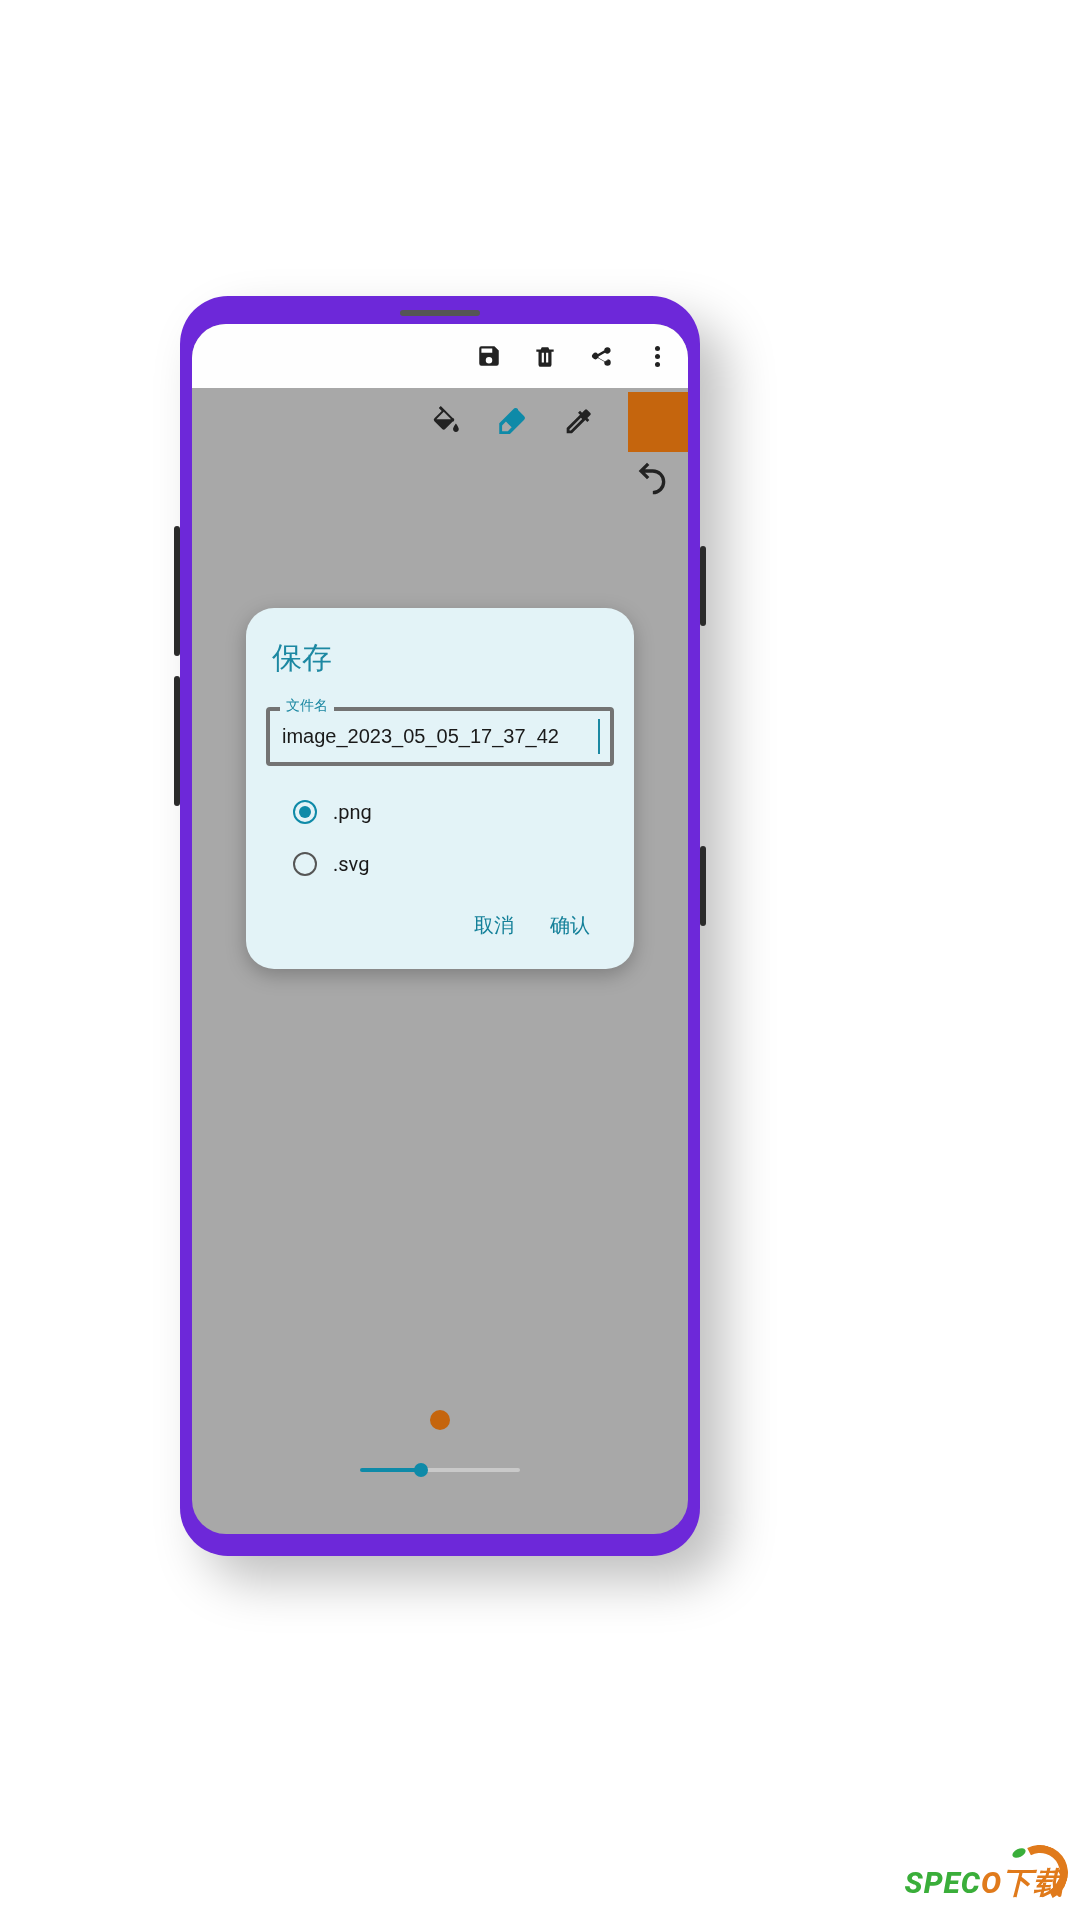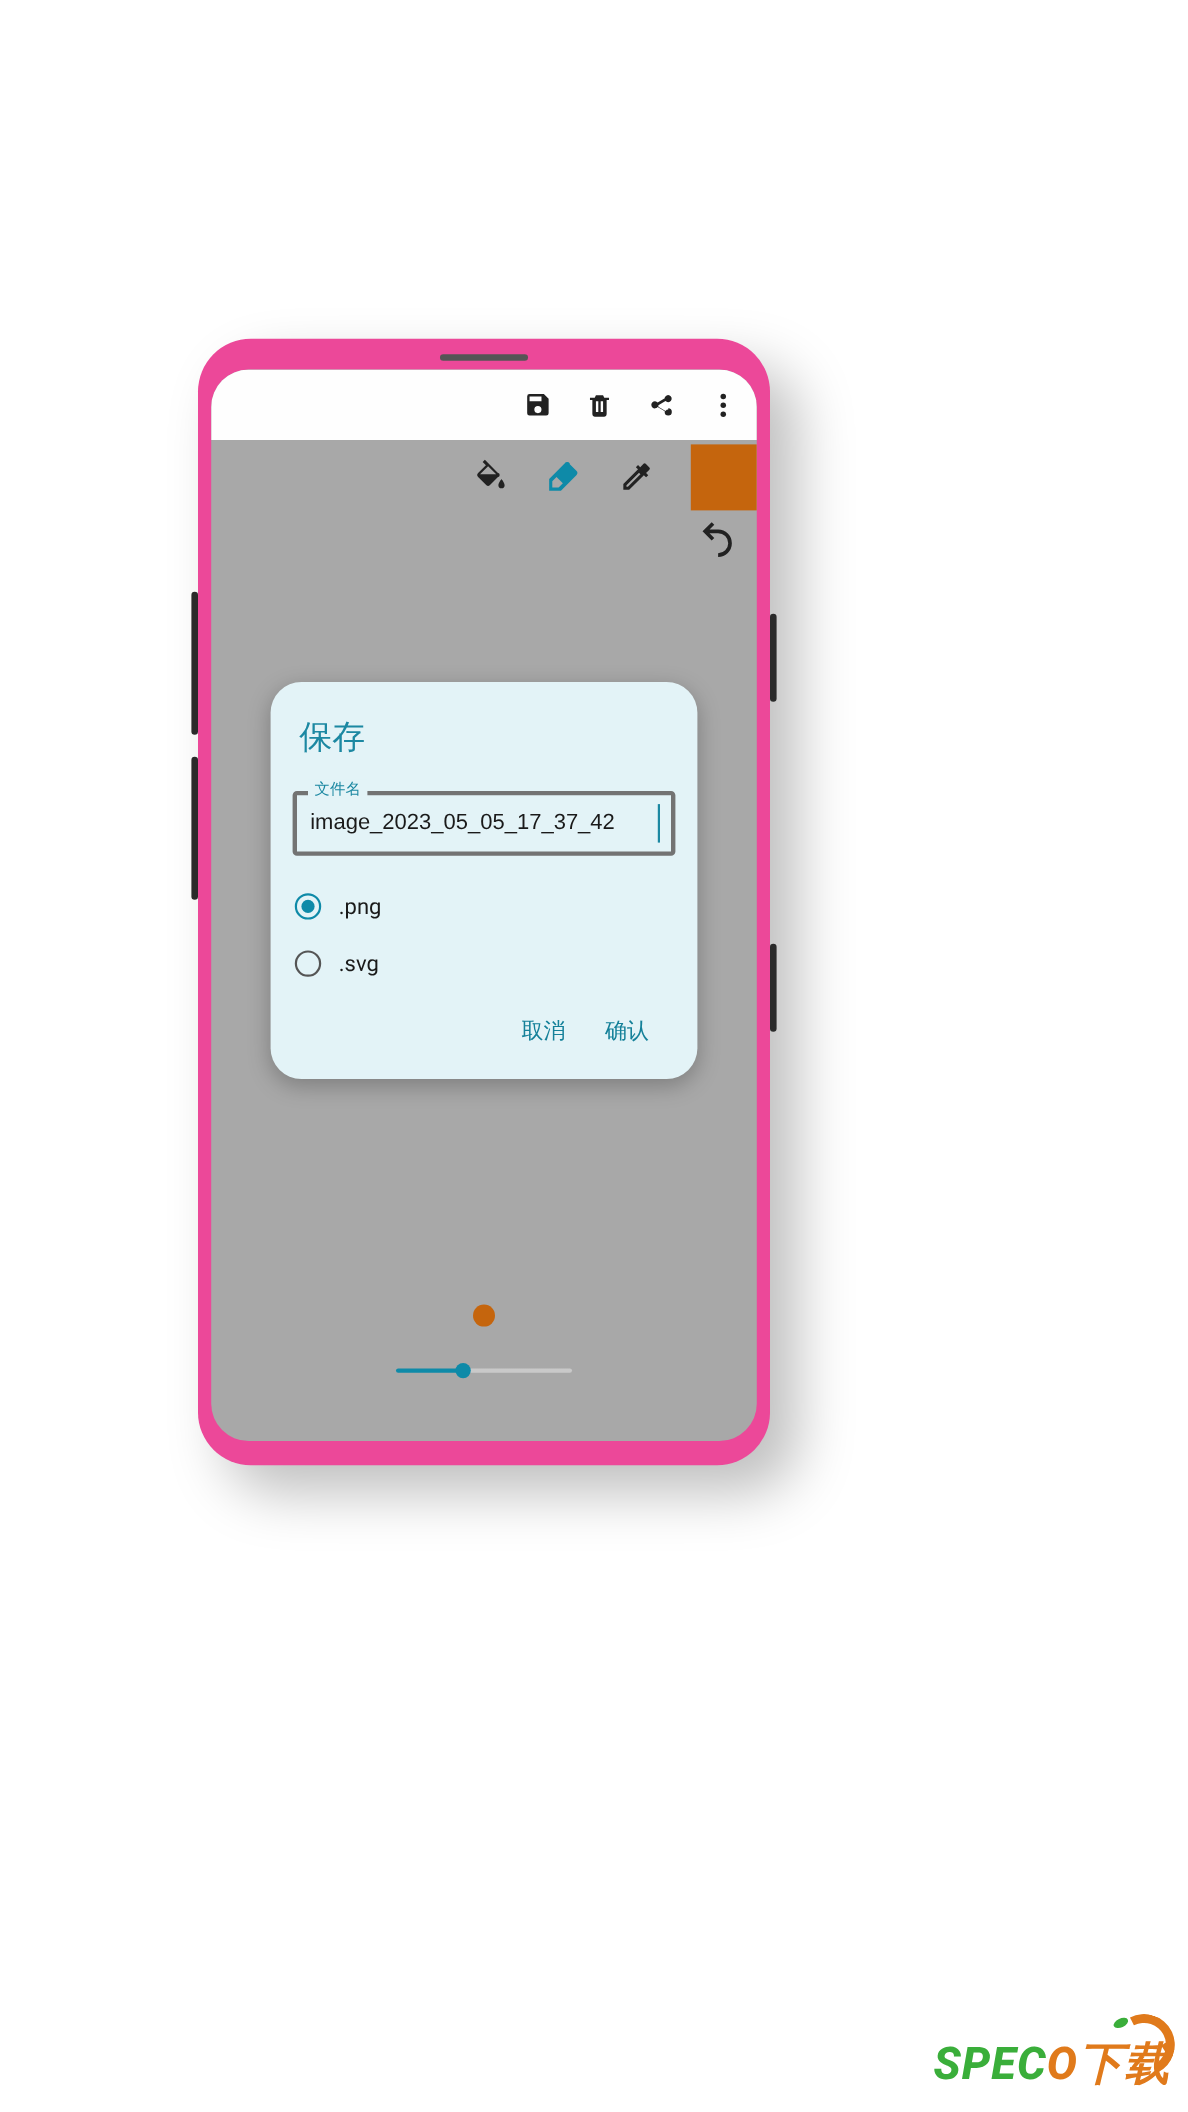--- a/index.html
+++ b/index.html
@@ -2,24 +2,24 @@
 <html><head>
 <meta charset="utf-8">
 <style>
   * { box-sizing: border-box; margin: 0; padding: 0; }
   html, body { width: 1080px; height: 1920px; background: #ffffff; font-family: -apple-system, Roboto, "Helvetica Neue", Arial, sans-serif; }
 
   
   .phone {
     position: absolute;
     left: 180px;
-    top: 308px;
+    top: 296px;
     width: 520px;
-    height: 1024px;
-    background: #ec4899;
+    height: 1260px;
+    background: #6d28d9;
     border-radius: 48px;
     box-shadow: 25px 25px 50px rgba(0,0,0,0.25);
   }
   .phone::before { 
     content:"";
     position:absolute;
     top:14px; left:50%; transform:translateX(-50%);
     width:80px; height:6px; border-radius:3px;
     background:#555;
   }
@@ -106,21 +106,21 @@
     color:#1a1a1a;
     background:transparent;
     outline:none;
   }
   .field-caret {
     position:absolute;
     right:14px; top:12px; bottom:12px;
     width:2px; background:#1c88a2;
   }
 
-  .radio-list { padding:14px 22px 4px; }
+  .radio-list { padding:14px 22px 4px;margin-left:25px; }
   .radio-item { display:flex; align-items:center; gap:16px; padding:14px 0; font-size:20px; color:#1a1a1a; }
   .radio-outer { width:24px; height:24px; border:2.5px solid #555; border-radius:50%; display:flex; align-items:center; justify-content:center; }
   .radio-item.selected .radio-outer { border-color:#0e8aa8; }
   .radio-item.selected .radio-outer::after { content:""; width:12px; height:12px; border-radius:50%; background:#0e8aa8; }
 
   .dialog-actions { display:flex; justify-content:flex-end; gap:36px; padding:18px 44px 20px; }
   .dialog-actions button {
     border:none; background:none;
     color:#148099; font-size:20px; font-weight:500;
     cursor:pointer;
@@ -147,21 +147,21 @@
     position:absolute;
     left:38%; top:50%; transform:translate(-50%,-50%);
     width:14px; height:14px; border-radius:50%;
     background:#0e8aa8;
   }
 
   
   .watermark {
     position:absolute;
     right:16px; bottom:16px;
-    font-size:41px;
+    font-size:30px;
     font-weight:800;
     font-style:italic;
     letter-spacing:1px;
   }
   .watermark .g { color:#3aae3a; }
   .watermark .o { color:#e07a1b; }
   .watermark .arc {
     position:absolute; right:-4px; top:-18px;
     width:56px; height:56px;
     border:8px solid transparent;

